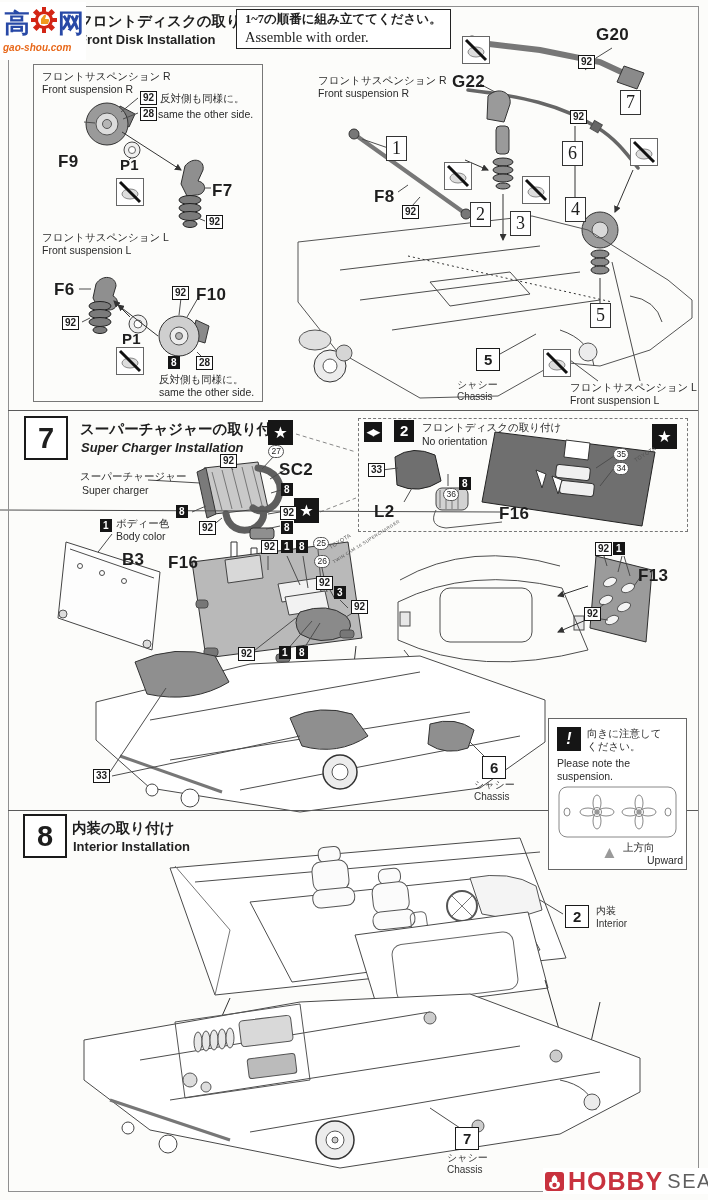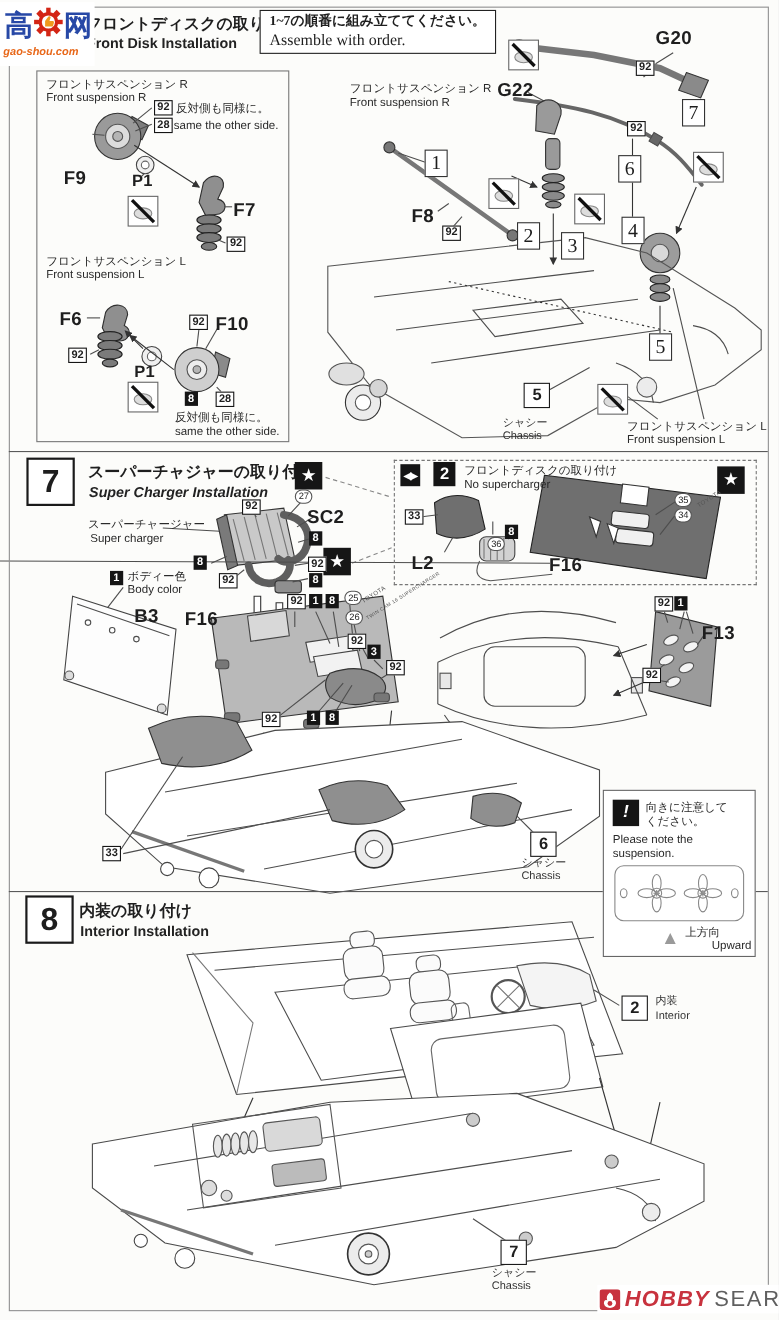--- a/index.html
+++ b/index.html
@@ -40,21 +40,21 @@
   .uparrow{position:absolute;color:#9a9a9a;font-size:17px;}
   .decal{position:absolute;z-index:3;font-size:5.5px;color:#555;letter-spacing:.4px;
       transform:rotate(-32deg);transform-origin:left top;}
   .decal2{font-size:4.5px;}
   
   #wm-gao{position:absolute;left:0;top:2px;width:86px;height:58px;background:#fff;z-index:6;}
   .gao-ch{position:absolute;font-weight:bold;font-size:26px;color:#2748a6;font-family:"Liberation Sans",sans-serif;}
   .gao-url{position:absolute;font-weight:bold;font-style:italic;font-size:10px;color:#e8681a;}
   #wm-hobby{position:absolute;left:543px;top:1168px;z-index:6;background:#fff;height:26px;
       display:flex;align-items:center;gap:4px;padding:0 2px;}
-  .hb-red{color:#c8323e;font-weight:bold;font-size:20px;letter-spacing:1px;font-style:italic;}
+  .hb-red{color:#c8323e;font-weight:bold;font-size:25px;letter-spacing:1px;}
   .hb-gray{color:#5f5f5f;font-size:20px;letter-spacing:1.5px;}
 </style>
 </head>
 <body>
 
 <div id="sheet">
 
   <svg id="art" width="708" height="1200" viewBox="0 0 708 1200">
     <defs>
       <marker id="ah" viewBox="0 0 10 10" refX="8.5" refY="5" markerWidth="7" markerHeight="7" orient="auto-start-reverse">
@@ -443,21 +443,21 @@
   <div class="stepbox" style="left:24px;top:416px;">7</div>
   <div class="lbl t-jp" style="left:80px;top:420px;">スーパーチャジャーの取り付け</div>
   <div class="lbl t-en" style="left:81px;top:440px;font-style:italic;">Super Charger Installation</div>
   <div class="star" style="left:268px;top:420px;">★</div>
   <div class="star" style="left:294px;top:498px;">★</div>
 
   <div class="dashbox" style="left:358px;top:418px;width:328px;height:112px;"></div>
   <div class="pb" style="left:364px;top:422px;font-size:9px;line-height:20px;letter-spacing:-1px;">◀▶</div>
   <div class="pb" style="left:394px;top:420px;font-size:15px;line-height:22px;padding:0 6px;">2</div>
   <div class="lbl sub" style="left:422px;top:421px;">フロントディスクの取り付け</div>
-  <div class="lbl sub" style="left:422px;top:435px;">No supercharger</div>
+  <div class="lbl sub" style="left:422px;top:435px;">No orientation</div>
   <div class="star" style="left:652px;top:424px;">★</div>
   <div class="pw" style="left:368px;top:463px;">33</div>
   <div class="circ" style="left:443px;top:465px;margin-top:23px;">36</div>
   <div class="pb" style="left:459px;top:477px;">8</div>
   <div class="lbl part" style="left:374px;top:502px;">L2</div>
   <div class="lbl part" style="left:499px;top:504px;">F16</div>
   <div class="circ" style="left:613px;top:448px;">35</div>
   <div class="circ" style="left:613px;top:462px;">34</div>
   <div class="decal" style="left:633px;top:458px;">TOYOTA</div>
 

